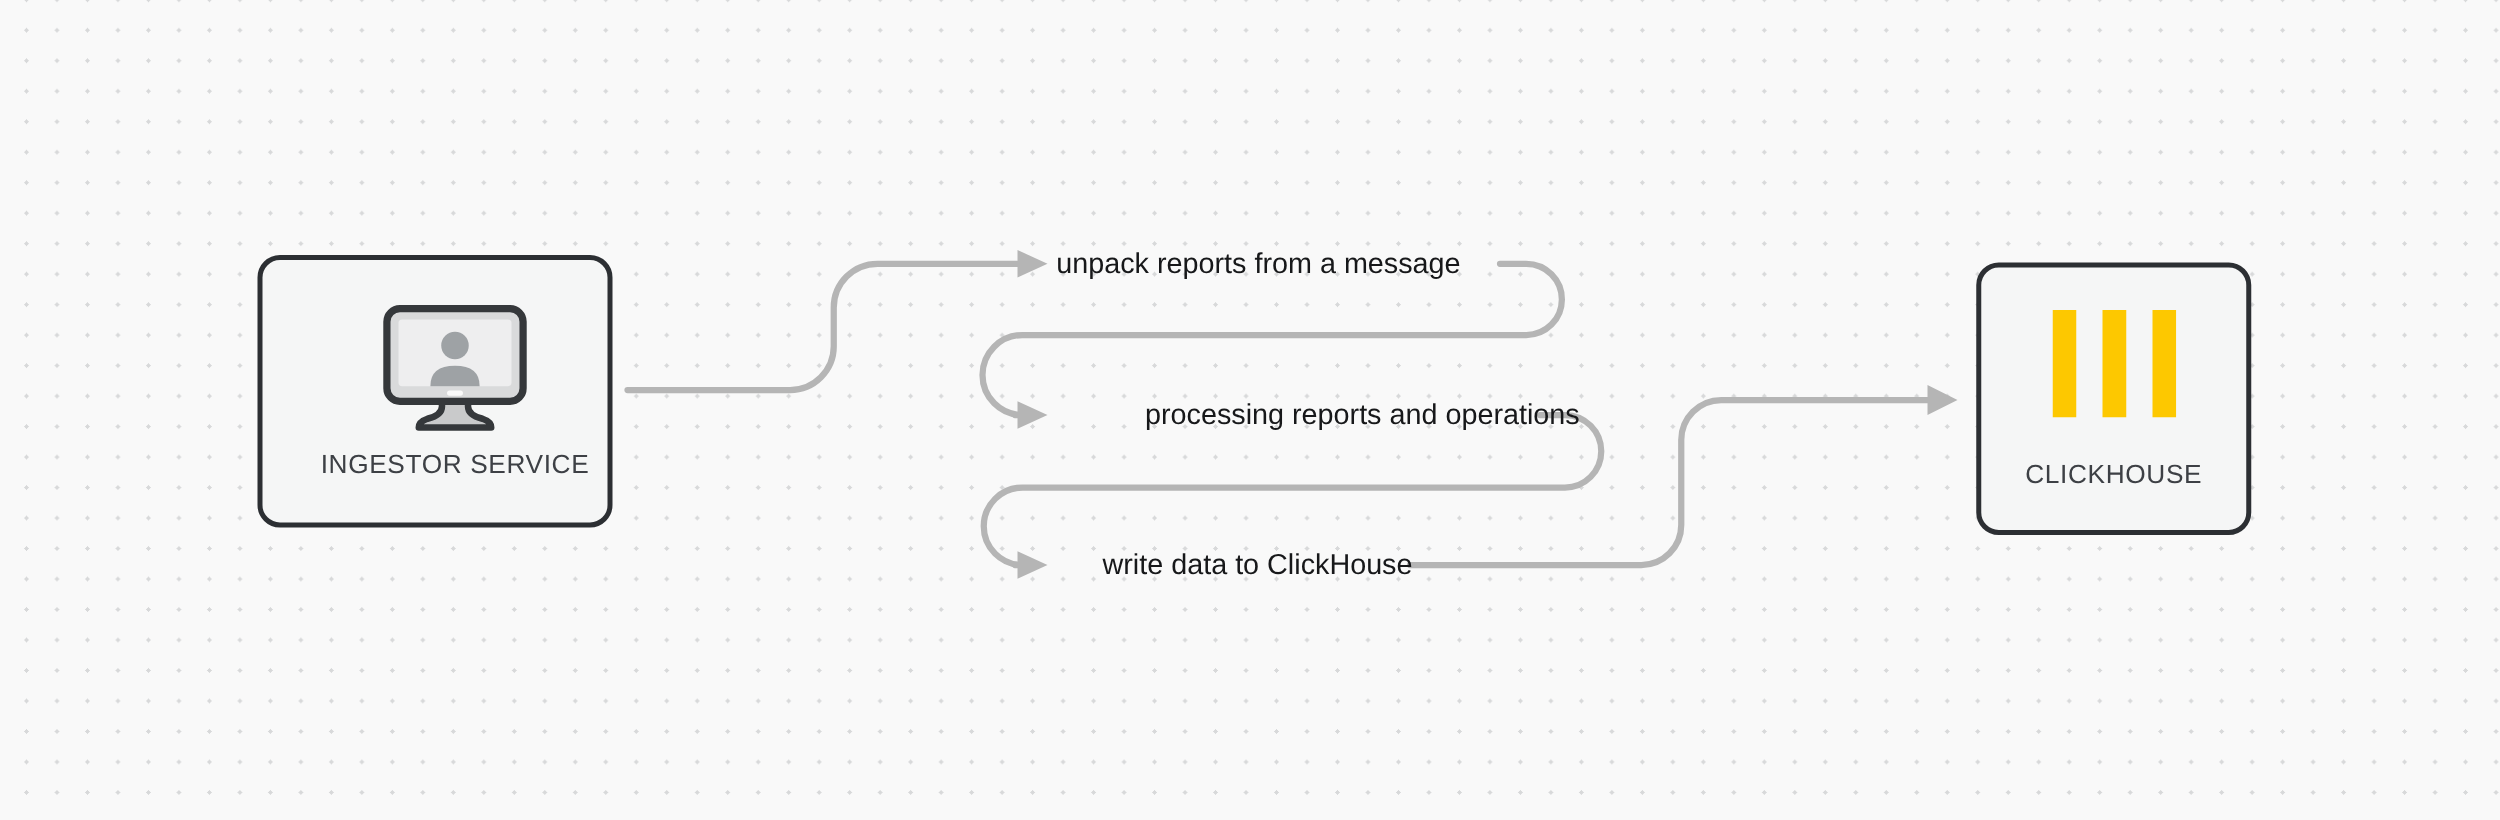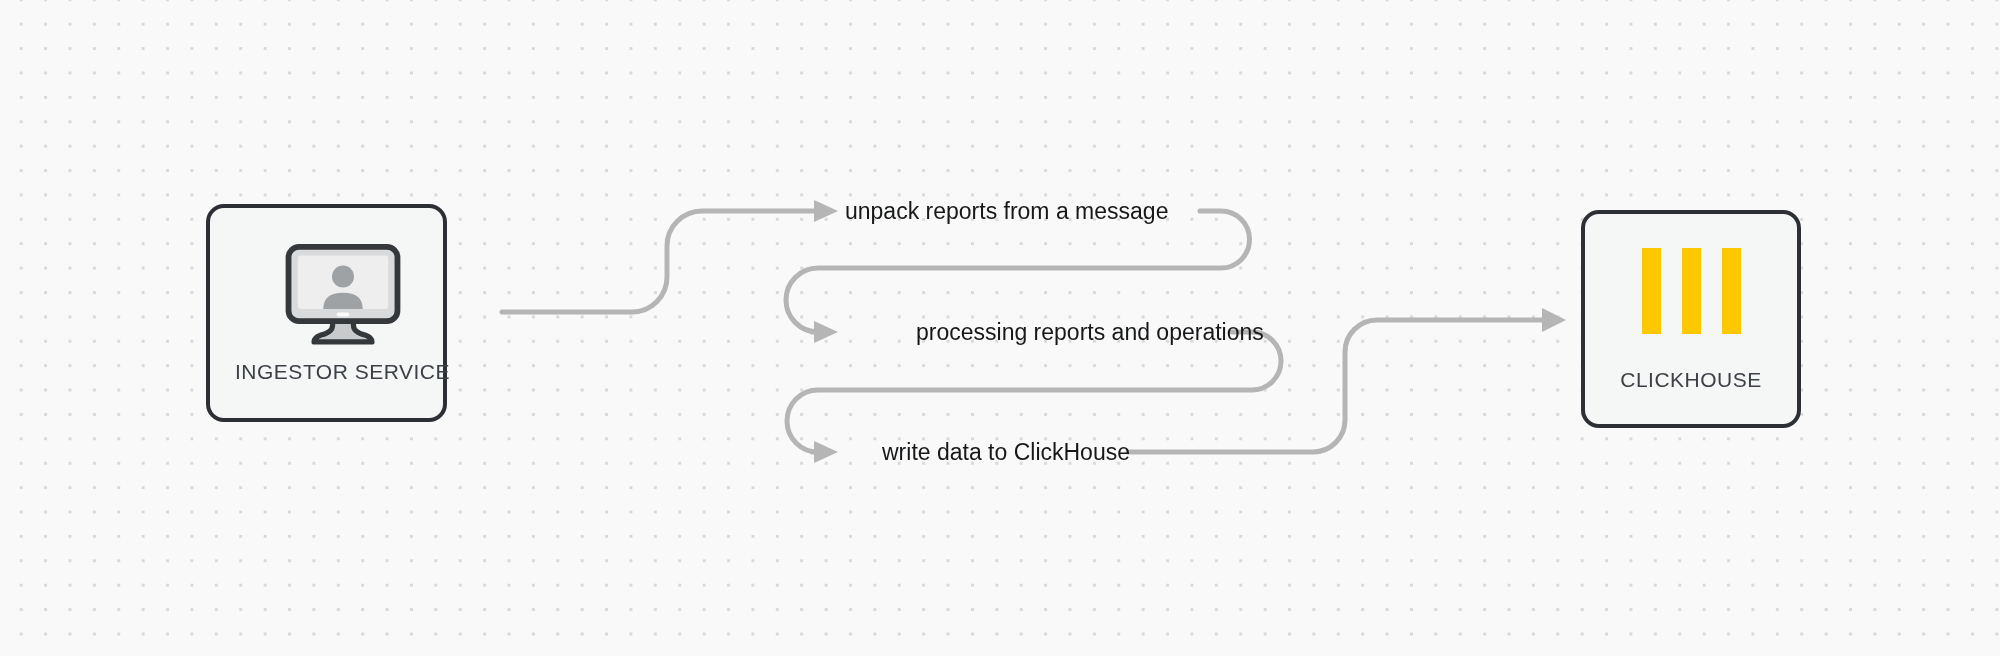--- a/index.html
+++ b/index.html
@@ -20,21 +20,21 @@
     fill: none; stroke: #b5b5b5; stroke-width: 5;
     stroke-linecap: round; stroke-linejoin: round;
   }
   .arrowhead { fill: #b5b5b5; stroke: none; }
 
   .node {
     position: absolute; box-sizing: border-box;
     background: #f5f6f6; border: 4px solid #2c2f33; border-radius: 18px;
     display: flex; flex-direction: column; align-items: center; justify-content: center;
   }
-  .node-ingestor { left: 206px; top: 204px; width: 241px; height: 218px; gap: 15px; padding-left: 32px; }
+  .node-ingestor { left: 206px; top: 204px; width: 284px; height: 218px; gap: 15px; padding-left: 32px; }
   .node-clickhouse { left: 1581px; top: 210px; width: 220px; height: 218px; gap: 35px; }
   .node-label {
     font-size: 21px; line-height: 1; color: #3d4045; letter-spacing: 0.5px;
     white-space: nowrap;
   }
 
   .step-label {
     position: absolute; transform: translateY(-50%);
     font-size: 23px; line-height: 1; color: #17181a; white-space: nowrap;
   }

